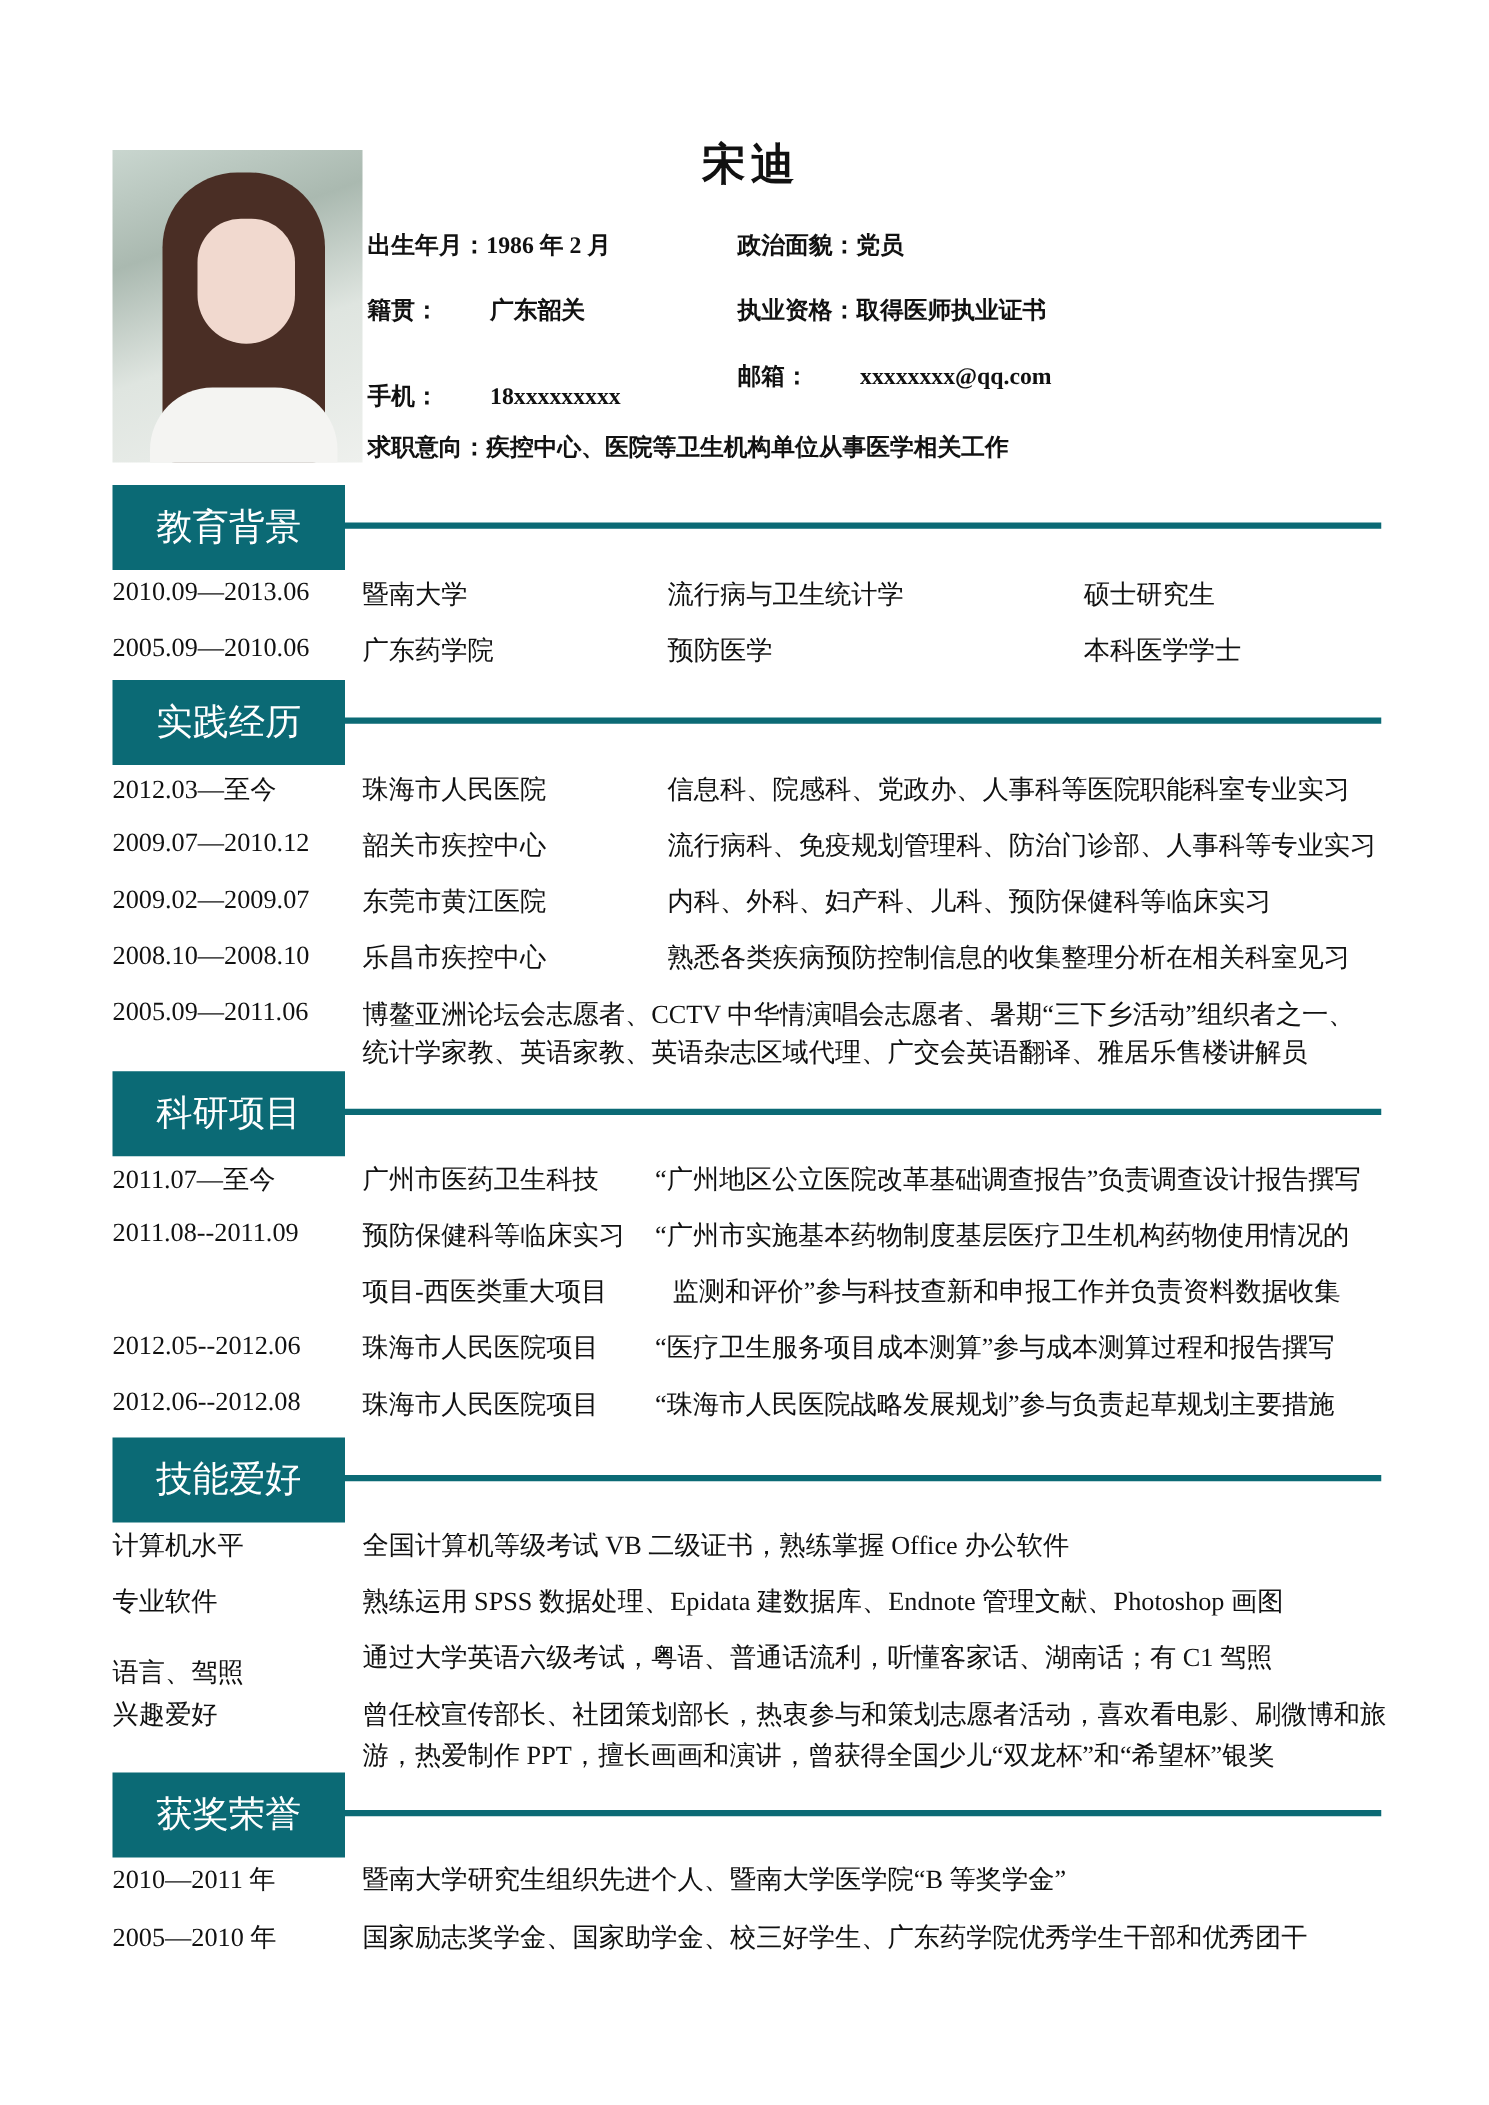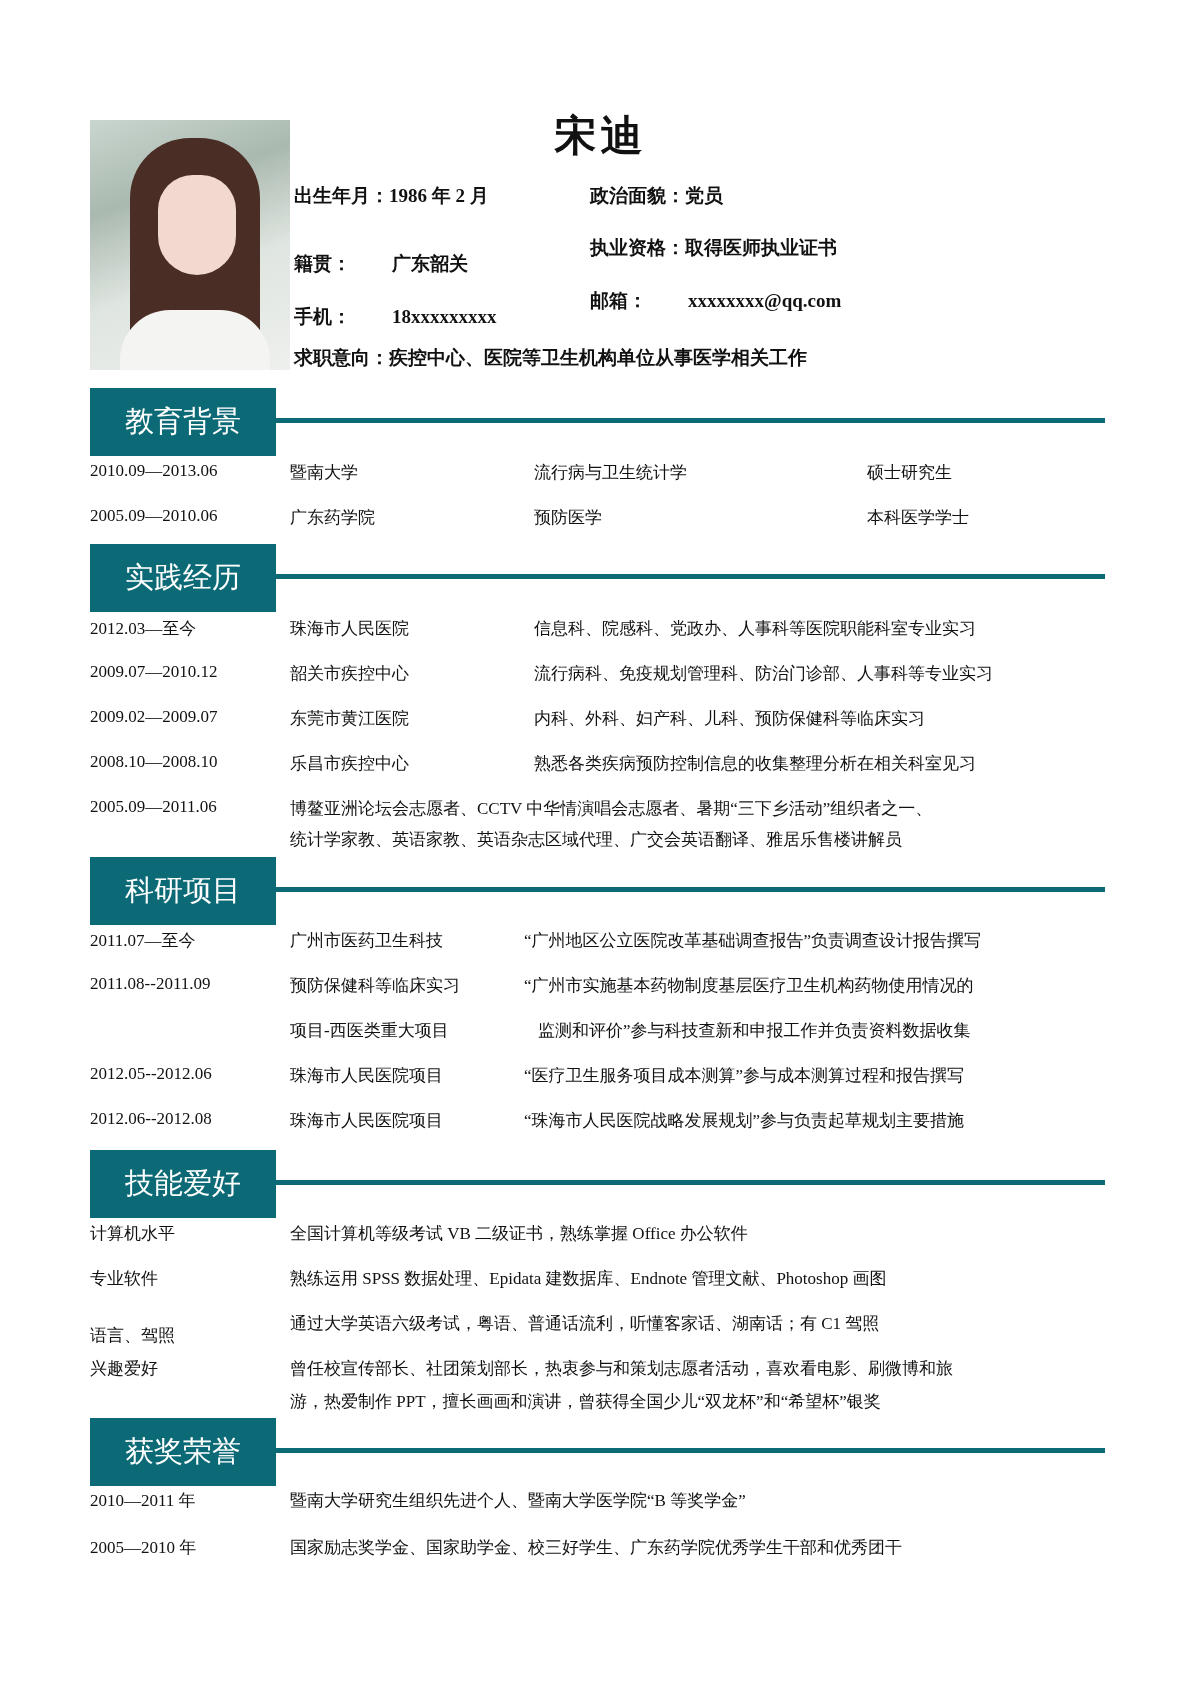--- a/index.html
+++ b/index.html
@@ -8,50 +8,50 @@
   .photo { position: absolute; left: 90px; top: 120px; width: 200px; height: 250px;
            background: linear-gradient(160deg, #c9d6cf 0%, #aab9b0 30%, #dfe5e0 60%, #eef0ed 100%);
            overflow: hidden; }
   .photo .hair { position: absolute; left: 40px; top: 18px; width: 130px; height: 232px;
                  background: #4a2e25; border-radius: 60px 60px 10px 10px; }
   .photo .face { position: absolute; left: 68px; top: 55px; width: 78px; height: 100px;
                  background: #f1d9cf; border-radius: 40px 40px 45px 45px; }
   .photo .shirt { position: absolute; left: 30px; top: 190px; width: 150px; height: 70px;
                   background: #f4f4f2; border-radius: 50px 50px 0 0; }
   .name { position: absolute; left: 0; width: 1191px; top: 108px; text-align: center;
-          font-size: 42px; font-weight: bold; letter-spacing: 4px; padding-left: 10px; box-sizing: border-box; }
+          font-size: 35px; font-weight: bold; letter-spacing: 4px; padding-left: 10px; box-sizing: border-box; }
   .info { position: absolute; font-size: 19px; font-weight: bold; white-space: nowrap; }
   .info .lbl { display: inline-block; }
   .section { position: absolute; left: 90px; width: 1015px; height: 68px; }
   .section .box { position: absolute; left: 0; top: 0; width: 186px; height: 68px; background: #0b6a75;
                   color: #fff; font-family: "DejaVu Sans", sans-serif; font-size: 29px;
                   display: flex; align-items: center; justify-content: center; }
   .section .line { position: absolute; left: 186px; top: 30px; right: 0; height: 5px; background: #0b6a75; }
-  .row { position: absolute; font-size: 17px; white-space: nowrap; }
+  .row { position: absolute; font-size: 21px; white-space: nowrap; }
   .row .c { position: absolute; top: 0; white-space: nowrap; }
   .b { font-weight: normal; }
 </style>
 </head>
 <body>
 
 <div class="photo">
   <div class="hair"></div>
   <div class="face"></div>
   <div class="shirt"></div>
 </div>
 
 <div class="name">宋迪</div>
 
 <div class="info" style="left:294px; top:183px;">
   <span class="lbl">出生年月：</span><span>1986 年 2 月</span>
 </div>
 <div class="info" style="left:590px; top:183px;">
   <span class="lbl">政治面貌：</span><span>党员</span>
 </div>
-<div class="info" style="left:294px; top:235px;margin-top:16px;">
+<div class="info" style="left:294px; top:235px;">
   <span class="lbl" style="width:98px;">籍贯：</span><span>广东韶关</span>
 </div>
 <div class="info" style="left:590px; top:235px;">
   <span class="lbl">执业资格：</span><span>取得医师执业证书</span>
 </div>
 <div class="info" style="left:294px; top:288px;">
   <span class="lbl" style="width:98px;margin-top:16px;">手机：</span><span>18xxxxxxxxx</span>
 </div>
 <div class="info" style="left:590px; top:288px;">
   <span class="lbl" style="width:98px;">邮箱：</span><span>xxxxxxxx@qq.com</span>

